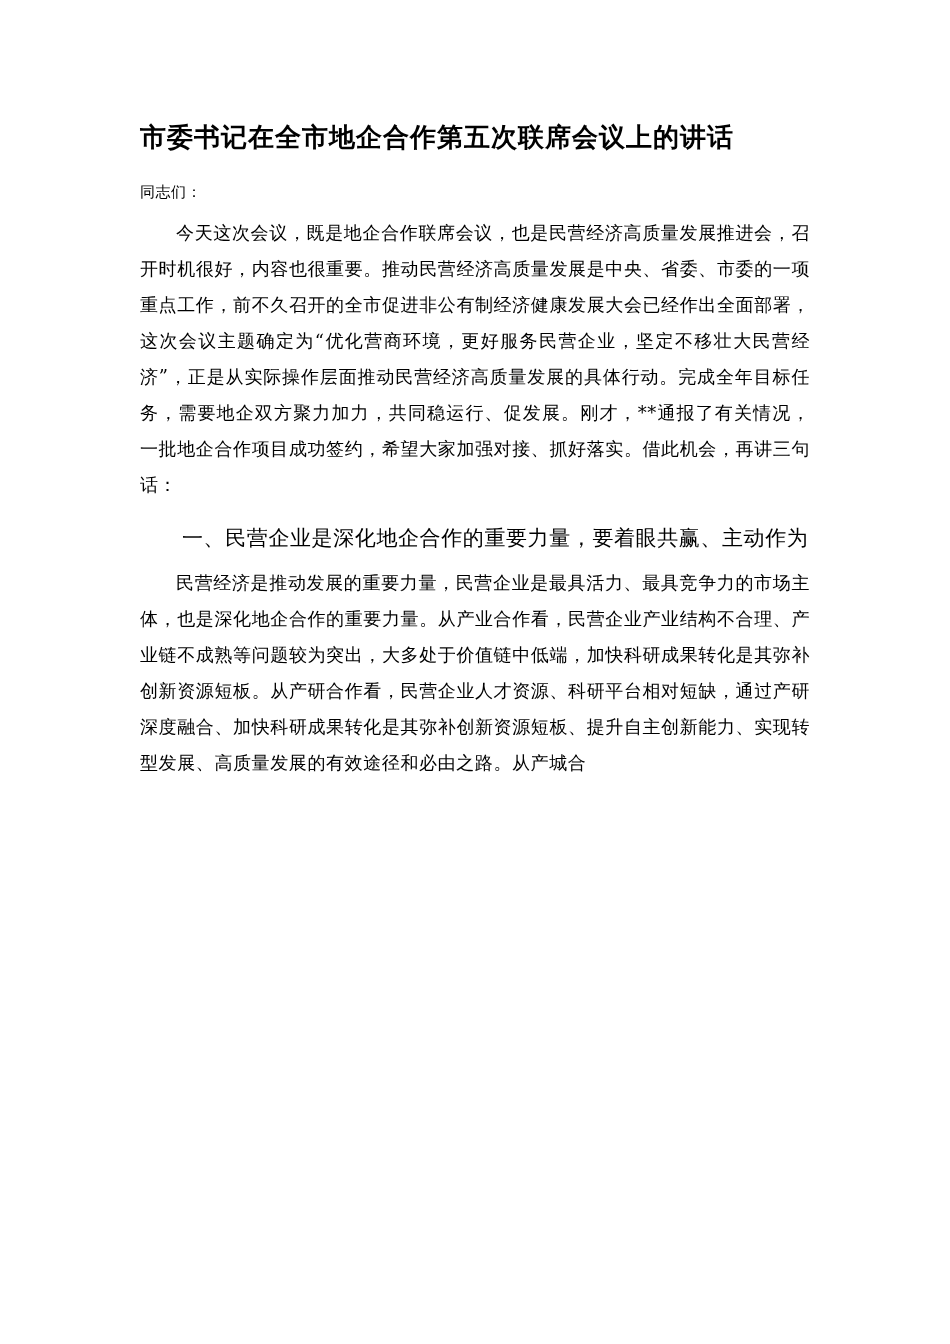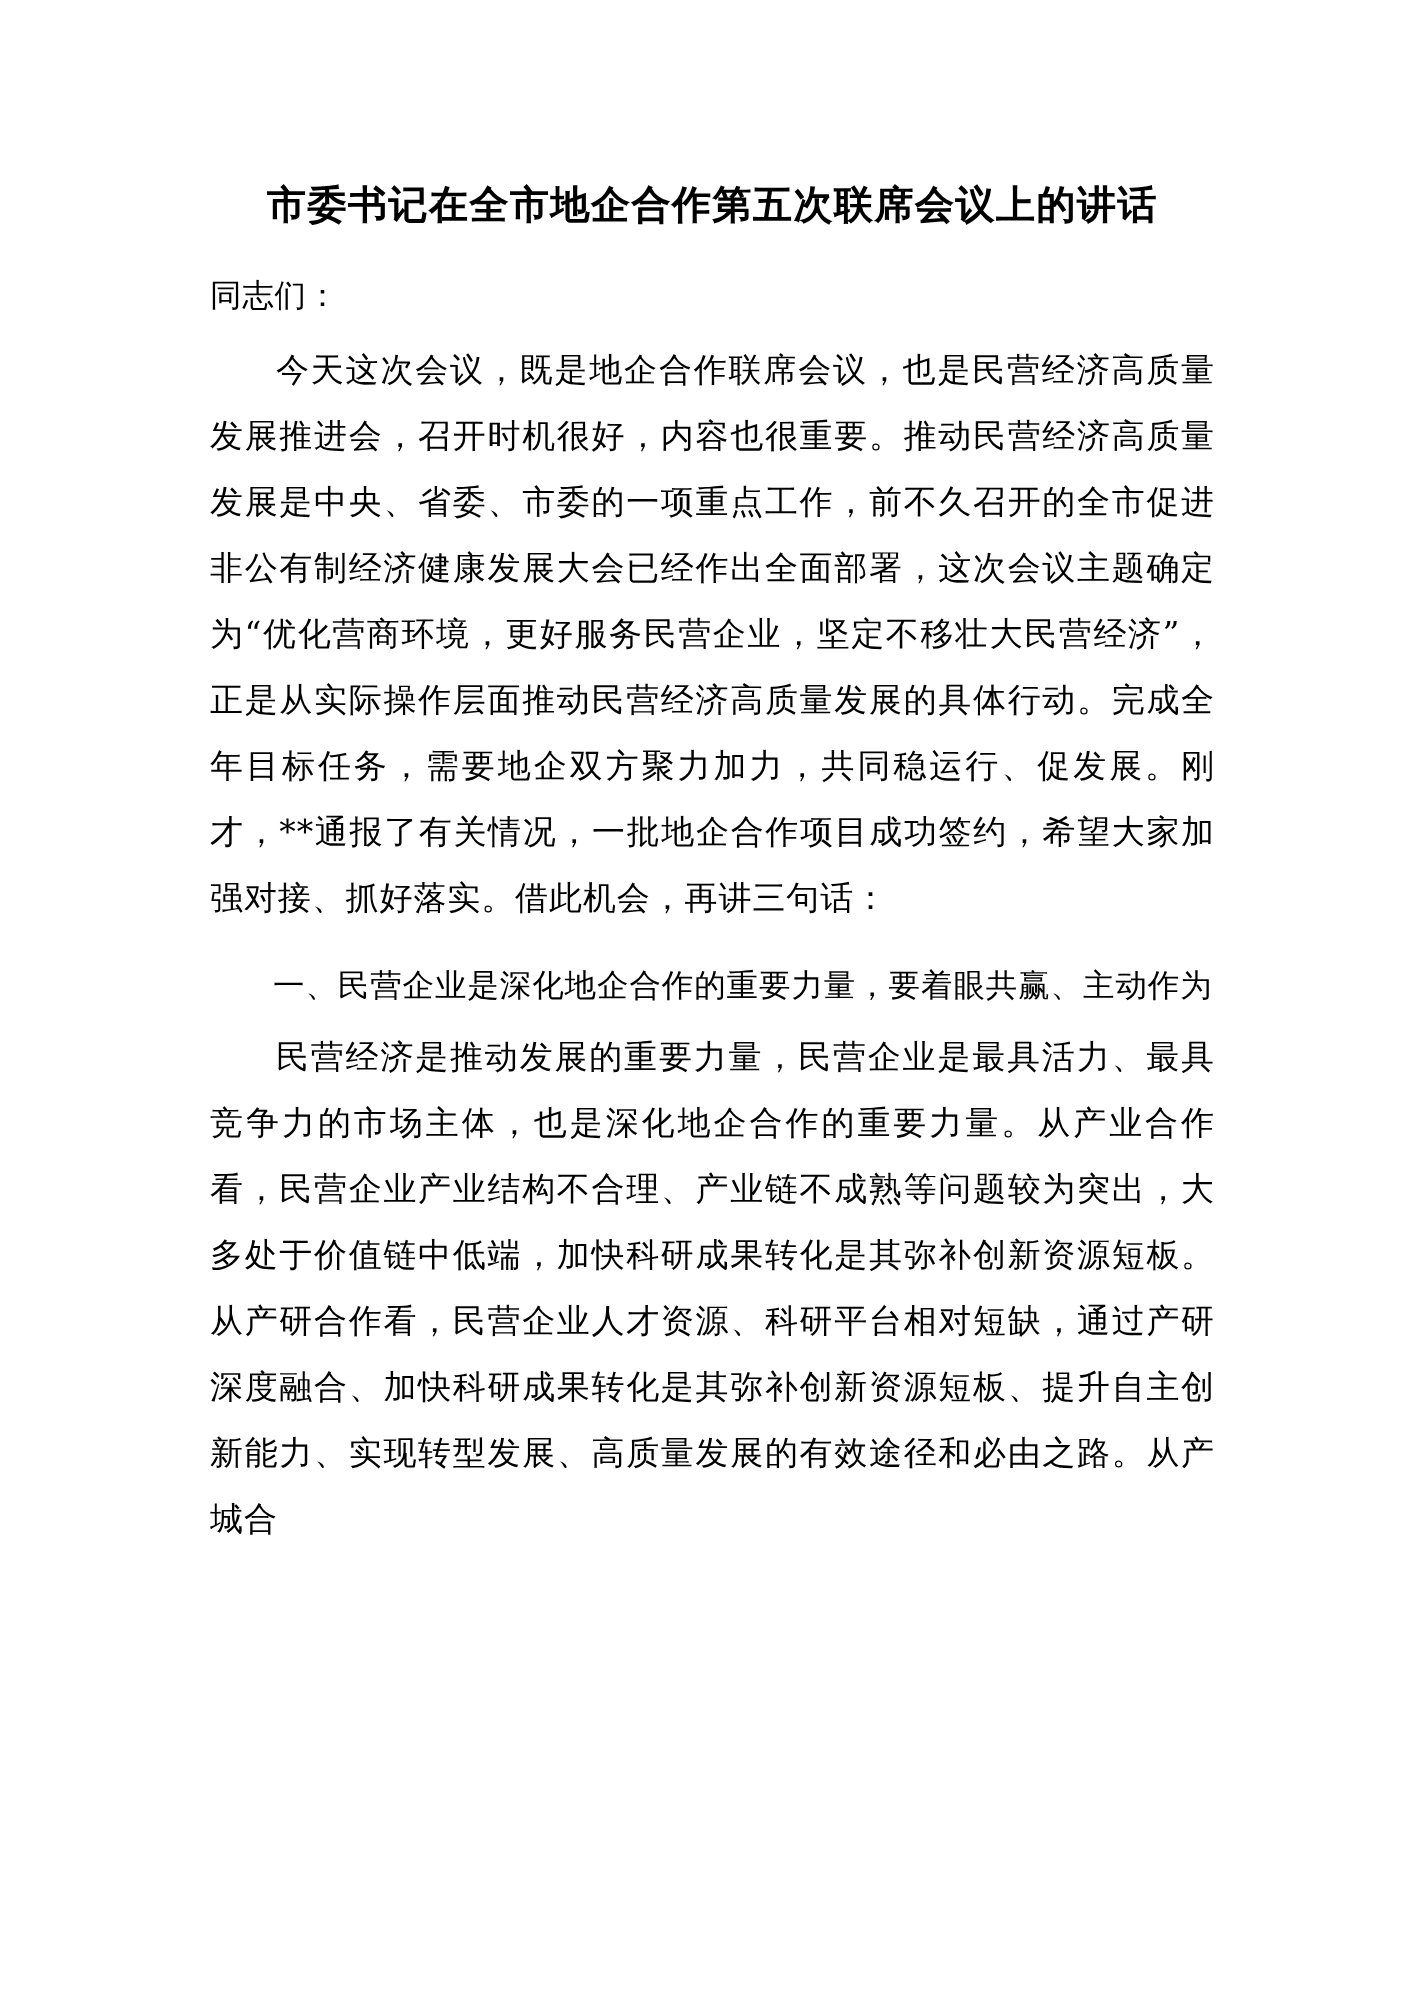--- a/index.html
+++ b/index.html
@@ -17,34 +17,33 @@
   .page {
     box-sizing: border-box;
     width: 950px;
     height: 1344px;
     padding: 118px 140px 0 140px;
     background: #ffffff;
   }
   .doc-title {
     font-size: 26px;
     font-weight: bold;
-    text-align: center;
+    text-align: left;
     letter-spacing: 1px;
     line-height: 1.5;
     margin: 0 0 22px 0;
   }
   .salutation {
-    font-size: 21px;
+    font-size: 15px;
     line-height: 1.75;
     margin: 0 0 10px 0;
     letter-spacing: 0.5px;
-    font-family: Liberation Serif, serif;
   }
   .para {
-    font-size: 22px;
+    font-size: 18px;
     line-height: 2.0;
     text-align: justify;
     text-justify: inter-ideograph;
     text-indent: 2em;
     margin: 0 0 6px 0;
     letter-spacing: 0.6px;
   }
   .heading {
     font-size: 21px;
     font-weight: normal;

